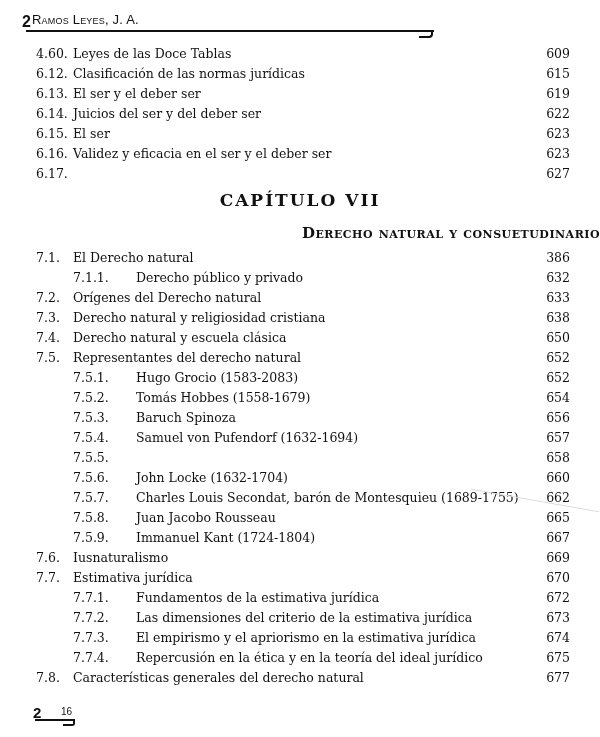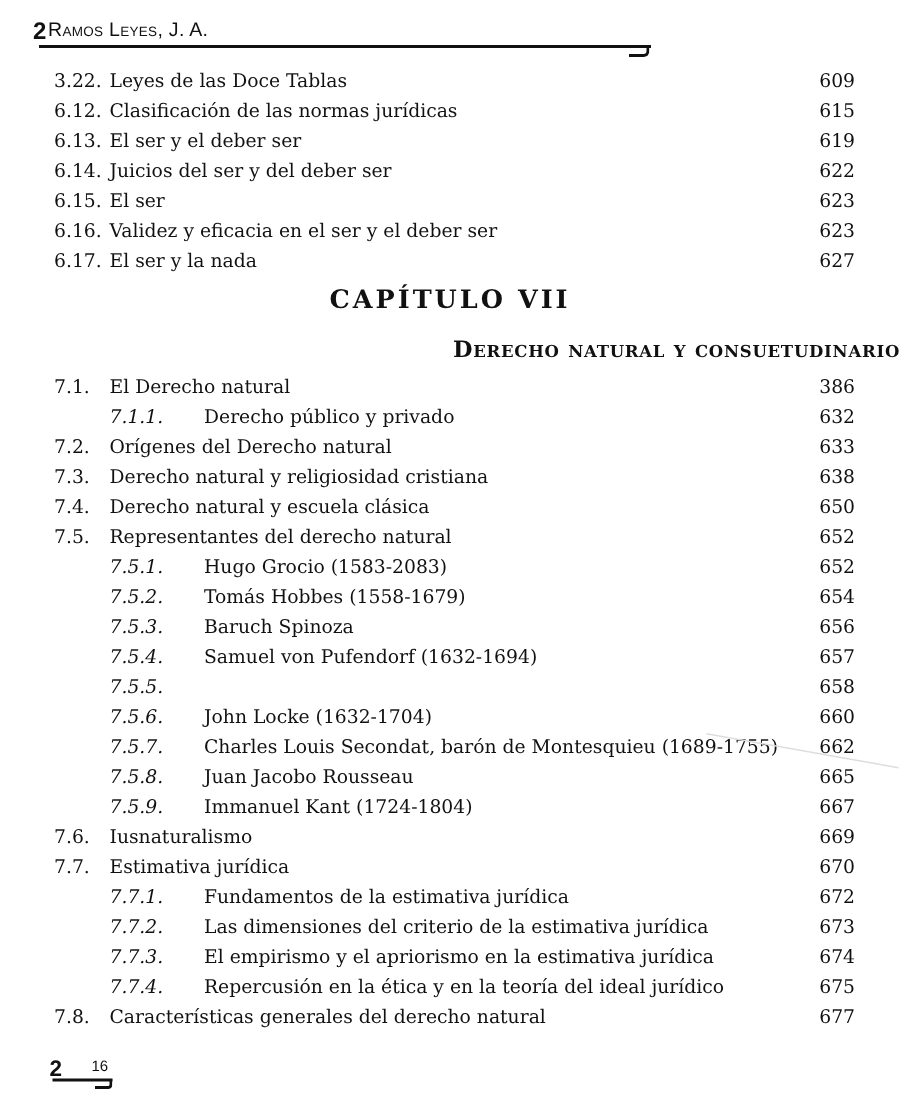--- a/index.html
+++ b/index.html
@@ -34,21 +34,21 @@
       position: absolute; left: 0; width: 600px; height: 20px;
       font-size: 12.5px; line-height: 20px;
     }
     .row .num { position: absolute; }
     .row .title { position: absolute; white-space: nowrap; }
     .row .page { position: absolute; right: 30px; text-align: right; font-size: 12.5px; }
     .lvl6 .num { left: 36px; }
     .lvl6 .title { left: 73px; }
     .lvl2 .num { left: 36px; }
     .lvl2 .title { left: 73px; }
-    .lvl3 .num { left: 73px; font-style: italic; }
+    .lvl3 .num { left: 73px; }
     .lvl3 .title { left: 136px; }
     .chapter {
       position: absolute; left: 0; width: 600px; text-align: center;
       top: 190px; font-size: 17px; letter-spacing: 2px; font-weight: bold;
       font-family: "DejaVu Serif", serif;
     }
     .chapter-sub {
       position: absolute; left: 0; width: 600px; text-align: right;
       top: 224px; font-size: 15px; font-weight: bold; font-variant: small-caps;
       letter-spacing: 0.5px; font-family: "DejaVu Serif", serif;
@@ -84,21 +84,21 @@
 <div class="header">
   <span class="header-curl">2</span>
   <span class="header-text">Ramos Leyes, J. A.</span>
   <div class="header-rule"></div>
   <div class="header-tail"></div>
 </div>
 
 <div class="toc">
 
   <div class="row lvl6" style="top:44px">
-    <span class="num">3.22.</span>
+    <span class="num">4.60.</span>
     <span class="title">Leyes de las Doce Tablas</span>
     <span class="page">609</span>
   </div>
   <div class="row lvl6" style="top:64px">
     <span class="num">6.12.</span>
     <span class="title">Clasificación de las normas jurídicas</span>
     <span class="page">615</span>
   </div>
   <div class="row lvl6" style="top:84px">
     <span class="num">6.13.</span>
@@ -115,21 +115,20 @@
     <span class="title">El ser</span>
     <span class="page">623</span>
   </div>
   <div class="row lvl6" style="top:144px">
     <span class="num">6.16.</span>
     <span class="title">Validez y eficacia en el ser y el deber ser</span>
     <span class="page">623</span>
   </div>
   <div class="row lvl6" style="top:164px">
     <span class="num">6.17.</span>
-    <span class="title">El ser y la nada</span>
     <span class="page">627</span>
   </div>
 
   <div class="chapter">CAPÍTULO VII</div>
   <div class="chapter-sub">Derecho natural y consuetudinario</div>
 
   <div class="row lvl2" style="top:248px">
     <span class="num">7.1.</span>
     <span class="title">El Derecho natural</span>
     <span class="page">386</span>

